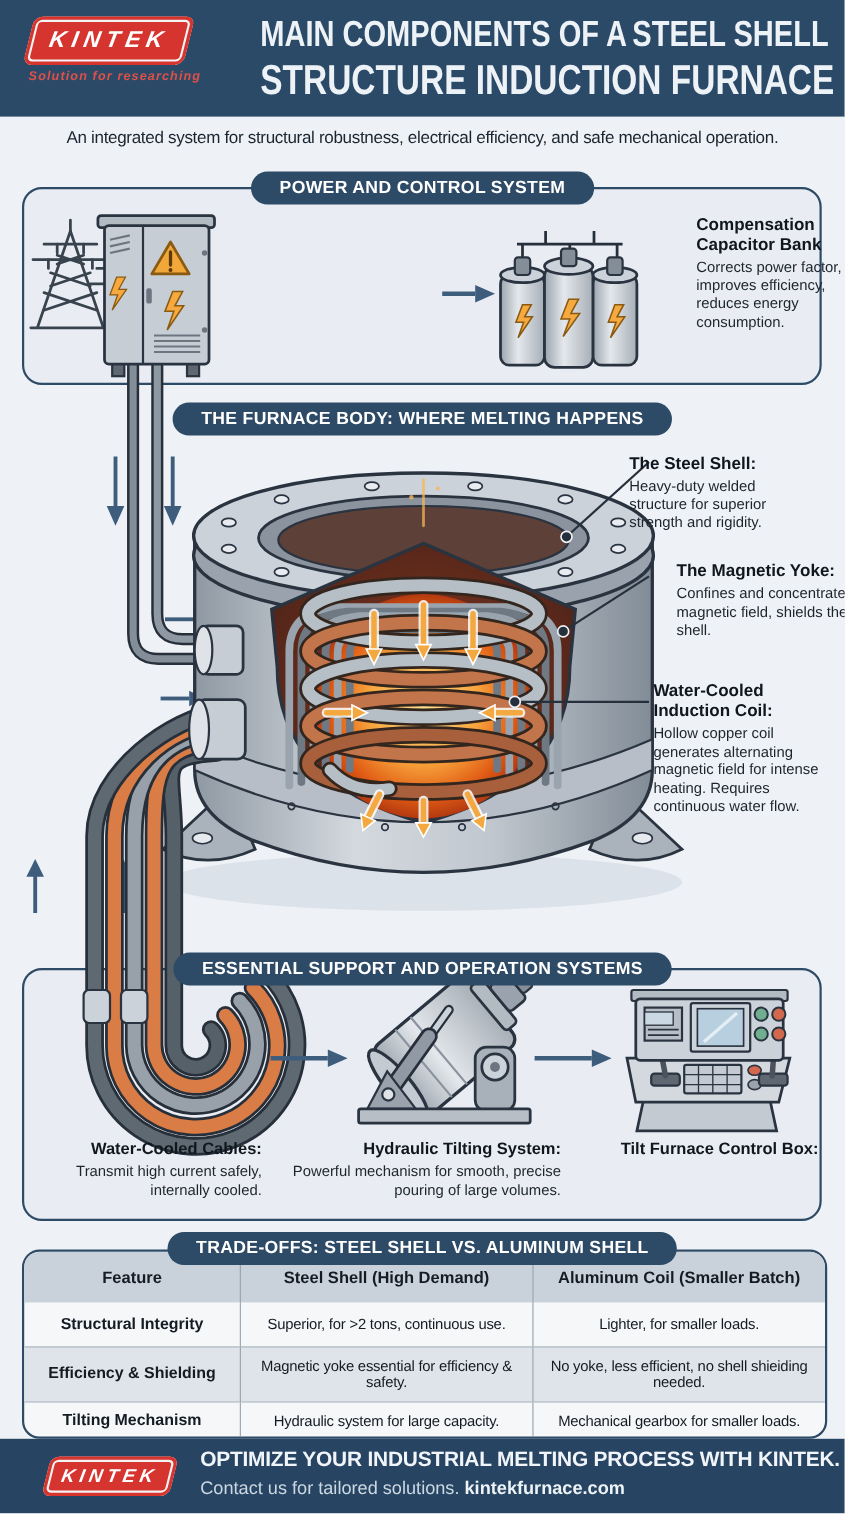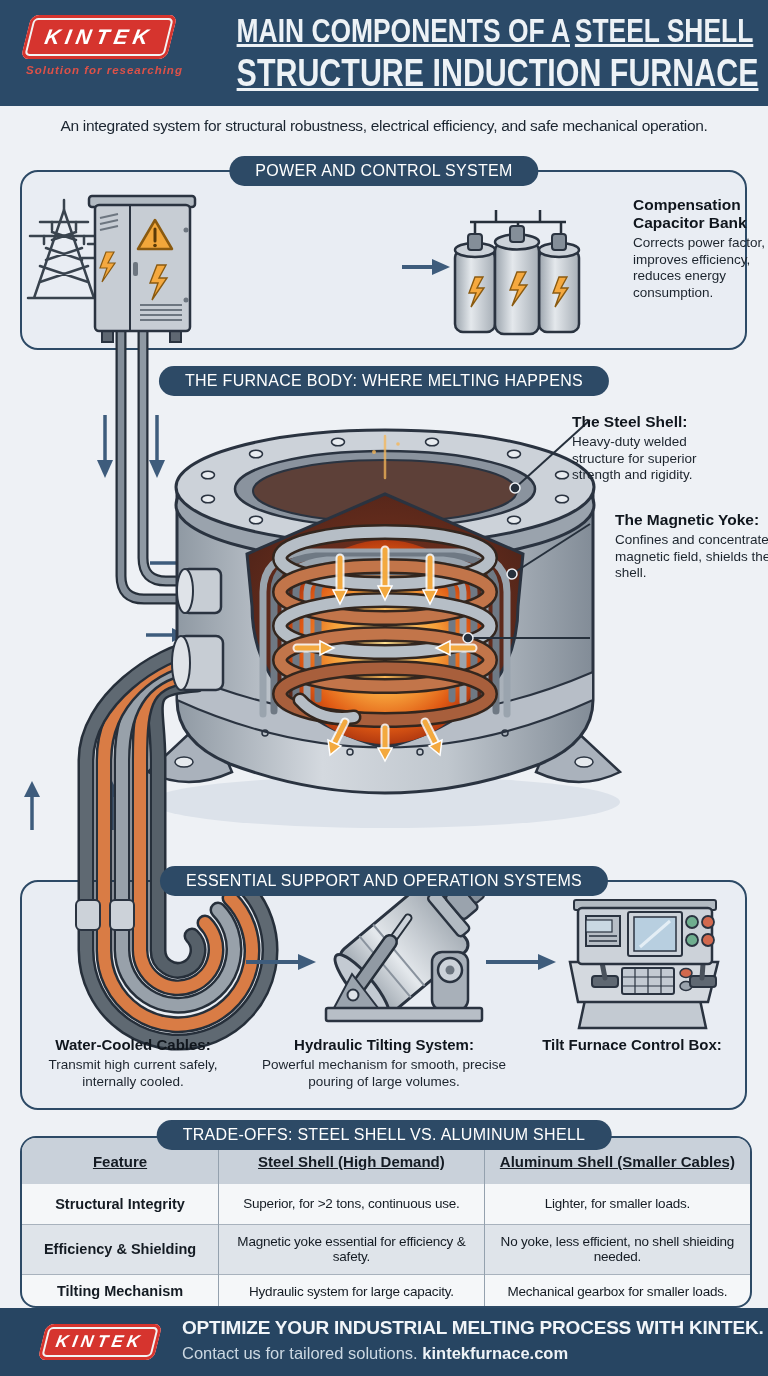--- a/index.html
+++ b/index.html
@@ -8,47 +8,47 @@
   
   .header{position:absolute;left:0;top:0;width:768px;height:106px;background:#2b4a68;}
   .logo-badge{position:absolute;background:#d6342e;transform:skewX(-14deg);border-radius:8px;
         box-shadow:inset 0 0 0 3px #d6342e, inset 0 0 0 5px #f3f3f3;
         display:flex;align-items:center;justify-content:center;}
   .logo-badge span{font-style:italic;font-weight:800;color:#fff;letter-spacing:5px;transform:skewX(4deg);}
   .hdr-logo{left:26px;top:15px;width:146px;height:44px;}
   .hdr-logo span{font-size:21px;}
   .logo-tagline{position:absolute;left:26px;top:64px;width:160px;color:#dd5148;
         font-style:italic;font-size:11.5px;font-weight:700;letter-spacing:1px;}
-  .title-wrap{position:absolute;left:178px;top:10px;width:586px;text-align:center;color:#edf2f6;text-decoration:underline;}
+  .title-wrap{position:absolute;left:178px;top:10px;width:586px;text-align:center;color:#edf2f6;}
   .title-line{display:block;white-space:nowrap;transform:scaleX(.8);transform-origin:center;}
   .tl1{font-size:33px;line-height:41px;font-weight:600;}
   .tl1 .b{font-weight:800;margin-left:6px;}
   .tl2{font-size:38px;line-height:44px;font-weight:800;}
   
   .intro{position:absolute;left:0;top:117px;width:768px;text-align:center;font-size:15.5px;
         letter-spacing:-.3px;font-weight:500;color:#1b2530;white-space:nowrap;}
   .pill{position:absolute;left:50%;transform:translateX(-50%);background:#2d4a66;color:#fff;
-        font-weight:400;font-size:16px;letter-spacing:.3px;padding:6px 26px;border-radius:18px;
+        font-weight:700;font-size:16px;letter-spacing:.3px;padding:6px 26px;border-radius:18px;
         white-space:nowrap;z-index:4;}
   .section-box{position:absolute;border:2.5px solid #2d4a66;border-radius:18px;background:#e9edf3;z-index:1;}
   .artwork{position:absolute;left:0;top:0;width:768px;height:1376px;z-index:2;pointer-events:none;}
   .txt{position:absolute;z-index:3;}
   .txt h3{margin:0;font-size:15.5px;line-height:18px;font-weight:700;color:#10161d;}
   .txt p{margin:3px 0 0;font-size:13.5px;line-height:16.5px;color:#1c242d;}
-  .caption{text-align:center;}
+  .caption{text-align:right;}
   .caption h3{font-size:15px;}
   
   .table-box{position:absolute;left:20px;top:1136px;width:728px;height:168px;border:2.5px solid #2d4a66;
         border-radius:16px;background:#f5f7f9;overflow:hidden;z-index:1;}
   table{border-collapse:collapse;width:100%;height:100%;table-layout:fixed;}
   th,td{border-left:1.5px solid #94a1ae;padding:2px 6px;text-align:center;vertical-align:middle;}
   th:first-child,td:first-child{border-left:none;}
   tr{border-top:1.5px solid #a8b2bd;}
   tr:first-child{border-top:none;}
-  thead th{background:#c9d1da;font-size:15px;font-weight:700;height:42px;text-decoration:underline;}
+  thead th{background:#c9d1da;font-size:15px;font-weight:700;height:42px;}
   td{font-size:13.5px;letter-spacing:-.2px;}
   td.feat{font-weight:700;font-size:14.5px;letter-spacing:0;}
   tr.alt td{background:#dfe4ea;}
   
   .footer{position:absolute;left:0;top:1308px;width:768px;height:68px;background:#274562;}
   .ftr-logo{left:42px;top:16px;width:116px;height:36px;}
   .ftr-logo span{font-size:17px;letter-spacing:4px;}
   .ftr-headline{position:absolute;left:182px;top:9px;font-size:19px;font-weight:800;color:#f1f5f9;
         letter-spacing:-.2px;white-space:nowrap;}
   .ftr-subline{position:absolute;left:182px;top:36px;font-size:16.5px;color:#ccd8e2;white-space:nowrap;}
@@ -372,20 +372,24 @@
   </div>
 
   <div class="txt" style="left:572px;top:413px;width:168px;">
     <h3>The Steel Shell:</h3>
     <p>Heavy-duty welded structure for superior strength and rigidity.</p>
   </div>
   <div class="txt" style="left:594px;top:511px;width:168px;margin-left:21px;">
     <h3>The Magnetic Yoke:</h3>
     <p>Confines and concentrates magnetic field, shields the shell.</p>
   </div>
+  <div class="txt" style="left:594px;top:620px;width:172px;">
+    <h3>Water-Cooled Induction Coil:</h3>
+    <p>Hollow copper coil generates alternating magnetic field for intense heating. Requires continuous water flow.</p>
+  </div>
 
   <div class="txt caption" style="left:28px;top:1036px;width:210px;">
     <h3>Water-Cooled Cables:</h3>
     <p>Transmit high current safely, internally cooled.</p>
   </div>
   <div class="txt caption" style="left:258px;top:1036px;width:252px;">
     <h3>Hydraulic Tilting System:</h3>
     <p>Powerful mechanism for smooth, precise pouring of large volumes.</p>
   </div>
   <div class="txt caption" style="left:520px;top:1036px;width:224px;">
@@ -396,21 +400,21 @@
     <table>
       <colgroup>
           <col style="width:27%">
           <col style="width:36.5%">
           <col style="width:36.5%">
         </colgroup>
       <thead>
         <tr>
           <th>Feature</th>
           <th>Steel Shell (High Demand)</th>
-          <th>Aluminum Shell (Smaller Cables)</th>
+          <th>Aluminum Coil (Smaller Batch)</th>
         </tr>
       </thead>
       <tbody>
         <tr style="height:40px;">
           <td class="feat">Structural Integrity</td>
           <td>Superior, for &gt;2 tons, continuous use.</td>
           <td>Lighter, for smaller loads.</td>
         </tr>
         <tr class="alt" style="height:50px;">
           <td class="feat">Efficiency &amp; Shielding</td>

